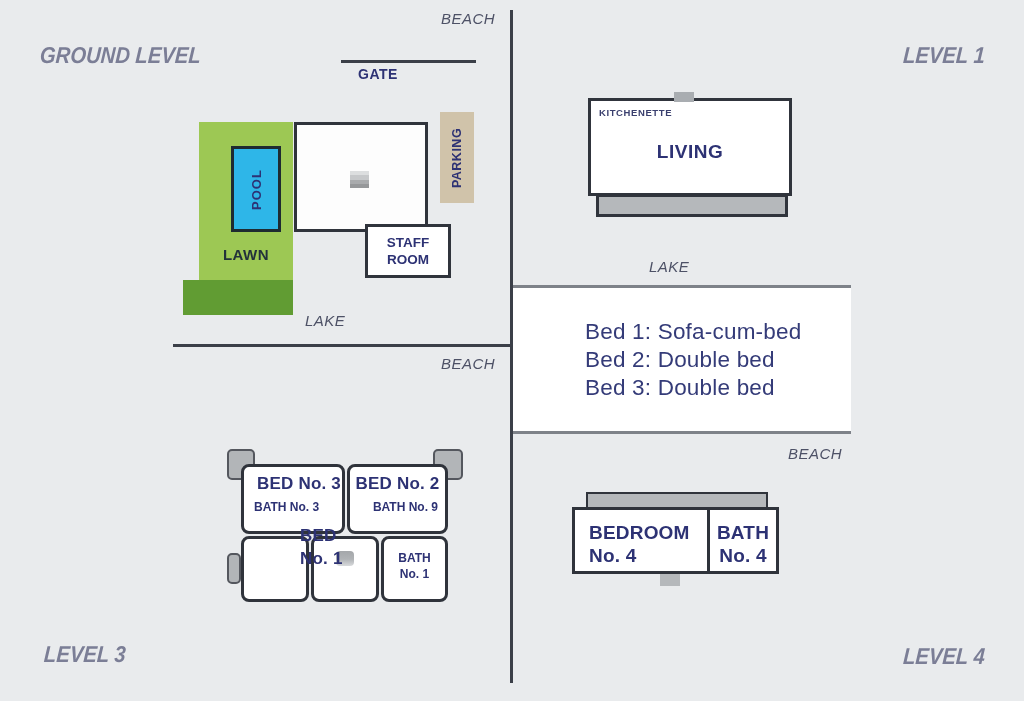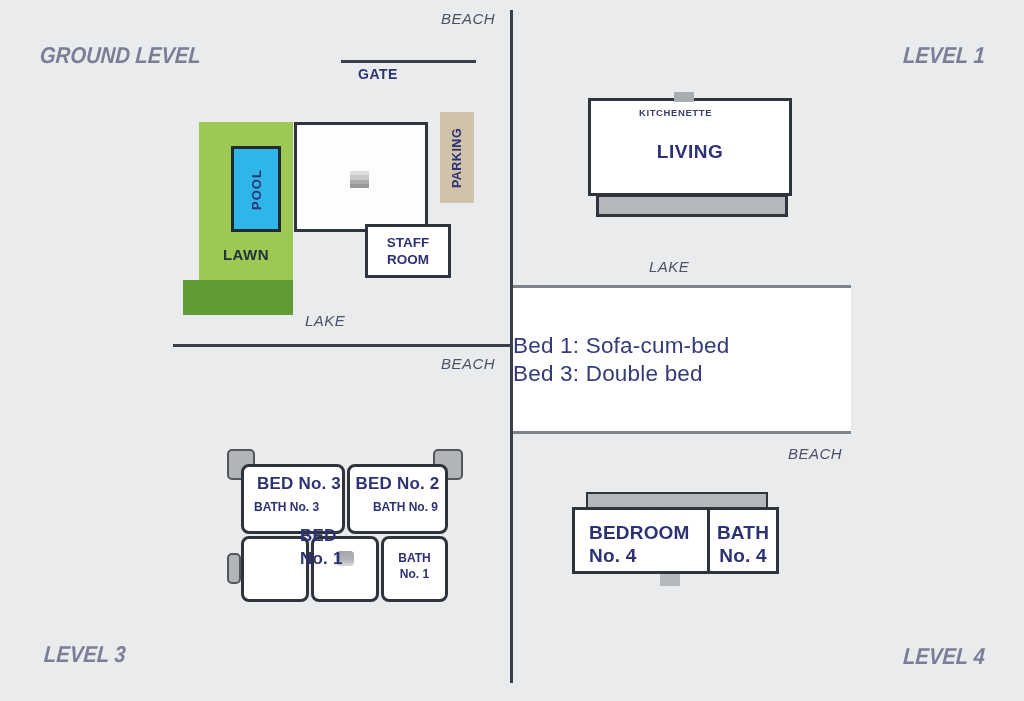--- a/index.html
+++ b/index.html
@@ -47,29 +47,29 @@
         display:flex;align-items:center;justify-content:center;text-align:center;z-index:3;}
   .staff-label{font-weight:bold;font-size:13.5px;line-height:17px;width:60px;}
   .gl-lake{left:305px;top:312px;}
   .shore-line{left:173px;top:344px;width:338px;height:3px;}
   .gl-beach-bottom{left:441px;top:355px;}
 
   
   .l1-title{right:39px;top:42px;}
   .living-tab{left:674px;top:92px;width:20px;height:10px;background:#a9adb1;z-index:3;}
   .living-box{left:588px;top:98px;width:204px;height:98px;background:#fff;border:3px solid #30343c;box-sizing:border-box;z-index:2;}
-  .kitchenette-label{left:599px;top:107px;font-weight:600;font-size:9.5px;letter-spacing:.6px;color:#3a3f6e;z-index:4;margin-left:40px;}
+  .kitchenette-label{left:599px;top:107px;font-weight:600;font-size:9.5px;letter-spacing:.6px;color:#3a3f6e;z-index:4;}
   .living-label{left:588px;top:141px;width:204px;text-align:center;font-weight:bold;font-size:19px;letter-spacing:.5px;z-index:4;}
   .l1-deck{left:596px;top:194px;width:192px;height:23px;background:#b5b8bb;border:3px solid #30343c;box-sizing:border-box;z-index:1;}
   .l1-lake{left:649px;top:258px;}
 
   
   .legend-box{left:513px;top:285px;width:338px;height:149px;background:#fff;
     border-top:3px solid #7e8289;border-bottom:3px solid #7e8289;box-sizing:border-box;
-    display:flex;flex-direction:column;justify-content:center;z-index:2;}
+    display:flex;flex-direction:column;justify-content:center;padding-left:72px;z-index:2;}
   .legend-line{font-size:22.5px;line-height:28px;color:#343b78;letter-spacing:.2px;}
   .l4-beach{left:788px;top:445px;}
 
   
   .tab{background:#b2b5b8;border:2px solid #54575e;border-radius:5px;box-sizing:border-box;z-index:1;}
   .tab-tl{left:227px;top:449px;width:28px;height:31px;}
   .tab-tr{left:433px;top:449px;width:30px;height:31px;}
   .tab-ml{left:227px;top:553px;width:14px;height:31px;}
   .room{background:#fff;border:3px solid #2f333b;border-radius:8px;box-sizing:border-box;z-index:2;}
   .bed3-box{left:241px;top:464px;width:104px;height:70px;}
@@ -135,20 +135,21 @@
 <div class="abs level-title tilt-right l1-title">LEVEL 1</div>
 <div class="abs living-tab"></div>
 <div class="abs living-box"></div>
 <div class="abs kitchenette-label">KITCHENETTE</div>
 <div class="abs navy living-label">LIVING</div>
 <div class="abs l1-deck"></div>
 <div class="abs italic-label l1-lake">LAKE</div>
 
 <div class="abs legend-box">
   <div class="legend-line">Bed 1: Sofa-cum-bed</div>
+  <div class="legend-line">Bed 2: Double bed</div>
   <div class="legend-line">Bed 3: Double bed</div>
 </div>
 <div class="abs italic-label l4-beach">BEACH</div>
 
 <div class="abs tab tab-tl"></div>
 <div class="abs tab tab-tr"></div>
 <div class="abs tab tab-ml"></div>
 
 <div class="abs room bed3-box"></div>
 <div class="abs room bed2-box"></div>

